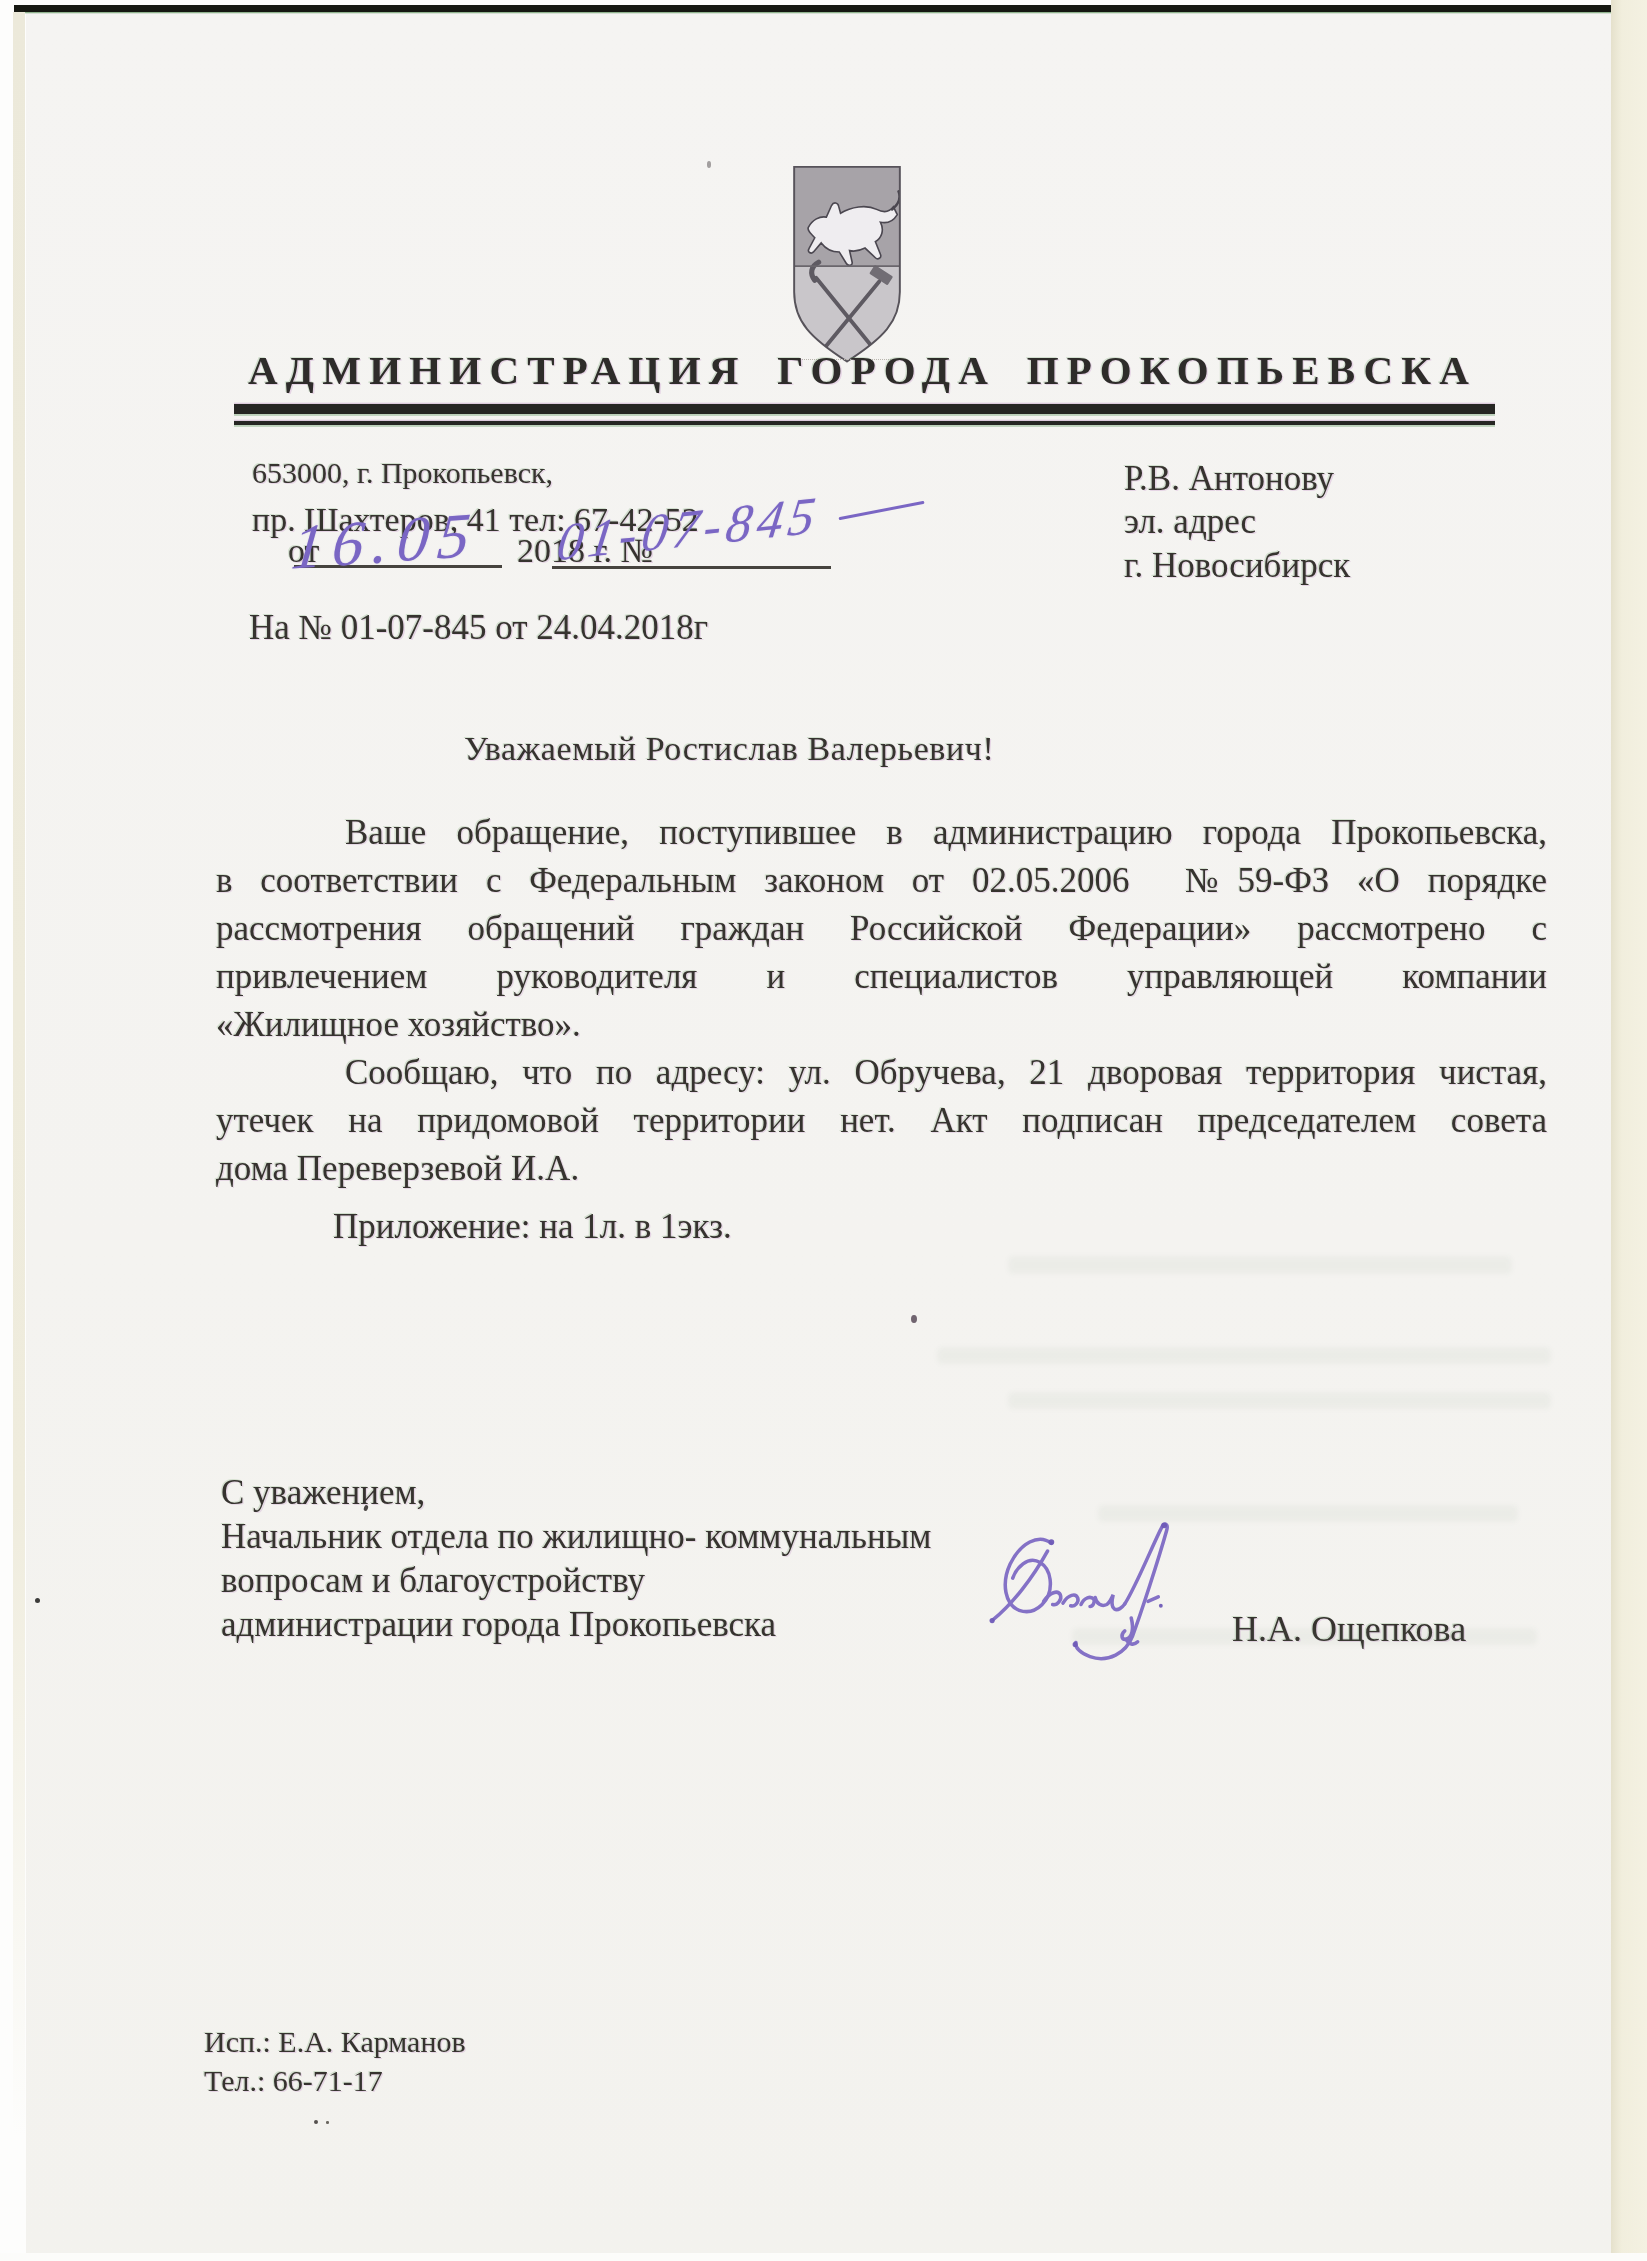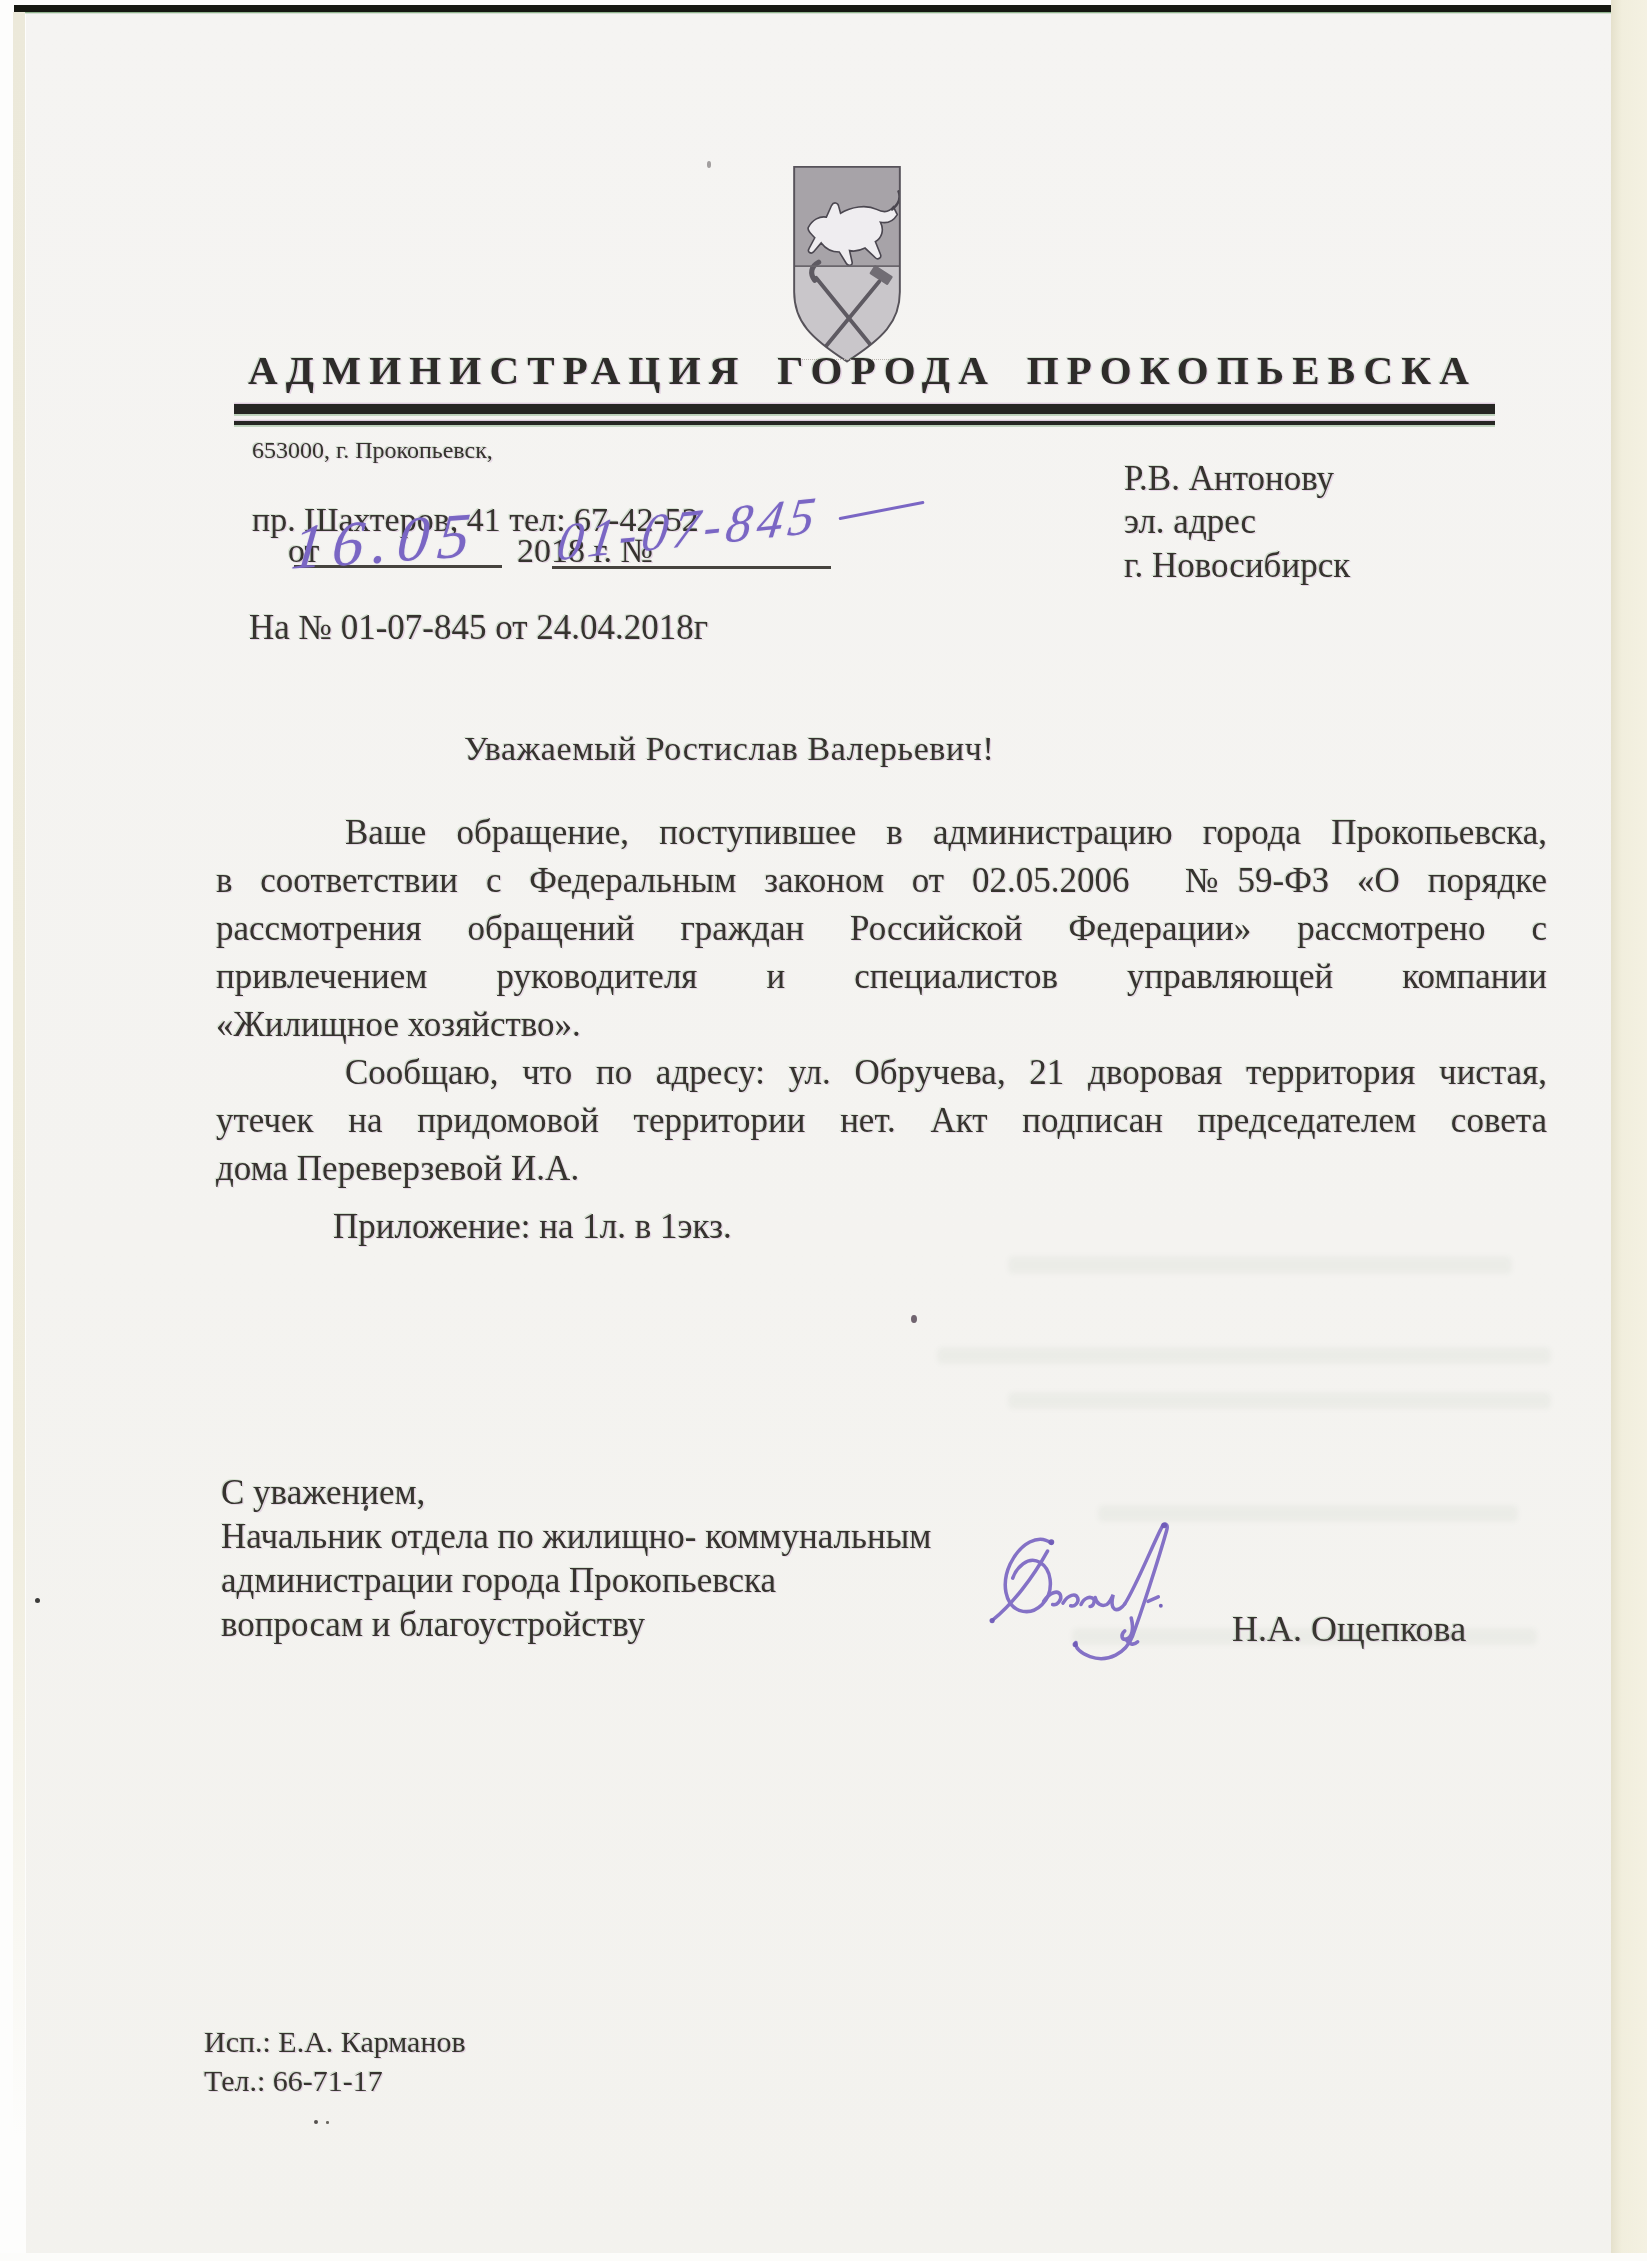--- a/index.html
+++ b/index.html
@@ -24,21 +24,21 @@
              color:#2e2c2a;white-space:nowrap;}
   .rule{position:absolute;left:234px;width:1261px;background:#262623;
         box-shadow:0 1.9px 0 rgba(60,130,60,.30),0 -1.3px 0 rgba(150,80,160,.25);}
   .rule.thick{top:404px;height:9.7px;}
   .rule.thin{top:421px;height:3.9px;}
 
   .coat{position:absolute;left:789px;top:163px;width:116px;height:203px;}
   .coat-dots{position:absolute;left:792px;top:359px;width:111px;height:0;
              border-top:1.9px dotted #b9b5ae;}
 
-  .sender-l1{left:252px;top:437px;font-size:24px;}
+  .sender-l1{left:252px;top:456px;font-size:30px;}
   .sender-l2{left:252px;top:501px;font-size:34px;}
   .date-label{left:254px;top:532px;font-size:34px;margin-left:34px;}
   .year-label{left:517px;top:532px;font-size:34px;}
   .ref-line{left:249px;top:608px;font-size:35px;}
 
   .hand{position:absolute;color:#7a66c4;font-style:italic;
         text-shadow:0 0 1.3px rgba(122,102,196,.35);z-index:4;}
   .hand-date{left:292px;top:505px;font-size:63px;letter-spacing:9px;
              transform:rotate(-4deg) skewX(-10deg);}
   .hand-num{left:557px;top:499px;font-size:52px;letter-spacing:5.2px;
@@ -140,22 +140,22 @@
     <div class="line">«Жилищное хозяйство».</div>
     <div class="line just ind">Сообщаю, что по адресу: ул. Обручева, 21 дворовая территория чистая,</div>
     <div class="line just">утечек на придомовой территории нет. Акт подписан председателем совета</div>
     <div class="line">дома Переверзевой И.А.</div>
   </div>
   <div class="t attachment">Приложение: на 1л. в 1экз.</div>
 
   <div class="close-block">
     <div>С уважением,</div>
     <div>Начальник отдела по жилищно- коммунальным</div>
+    <div>вопросам и благоустройству</div>
     <div>администрации города Прокопьевска</div>
-    <div>вопросам и благоустройству</div>
   </div>
   <div class="t signer">Н.А. Ощепкова</div>
 
   <div class="sig">
     <svg width="213" height="161" viewBox="0 0 330 250">
       <g fill="none" stroke="#7b67c3" stroke-width="5.5" stroke-linecap="round" opacity="0.92">
         <path d="M112,44 C92,28 64,44 48,76 C34,106 40,140 62,148 C88,157 114,132 110,100 C107,76 86,62 68,76 C60,82 54,92 52,98"></path>
         <path d="M106,56 C84,96 52,138 22,162"></path>
         <path d="M100,134 C110,120 122,116 126,124 C129,131 121,141 114,139"></path>
         <path d="M130,137 C138,123 150,121 153,129 C155,136 148,143 142,141"></path>

